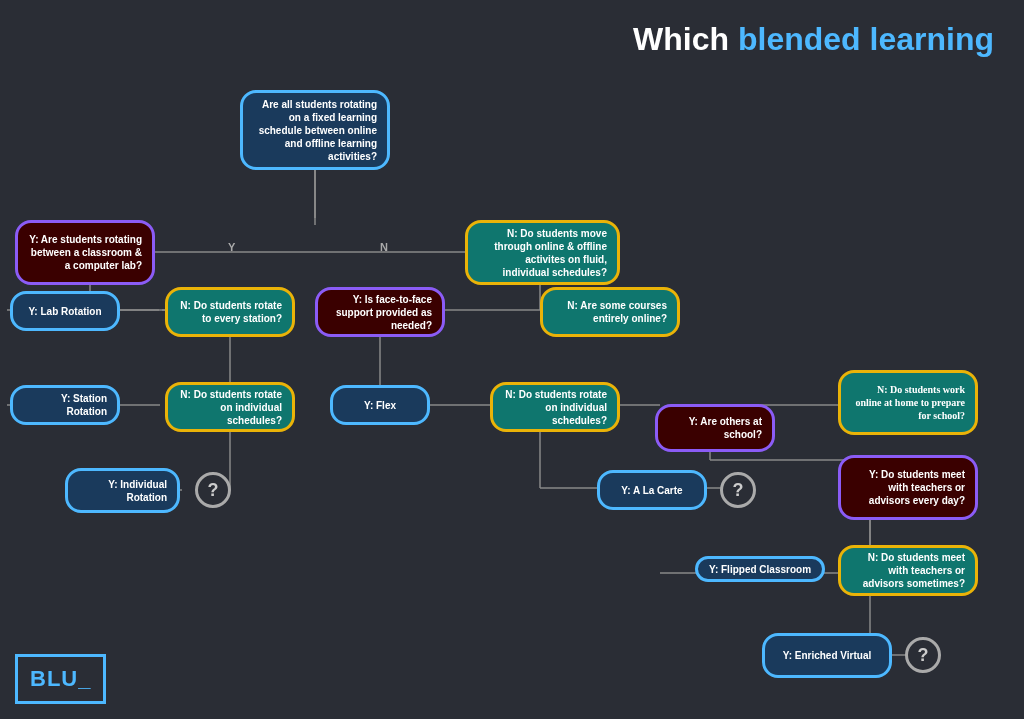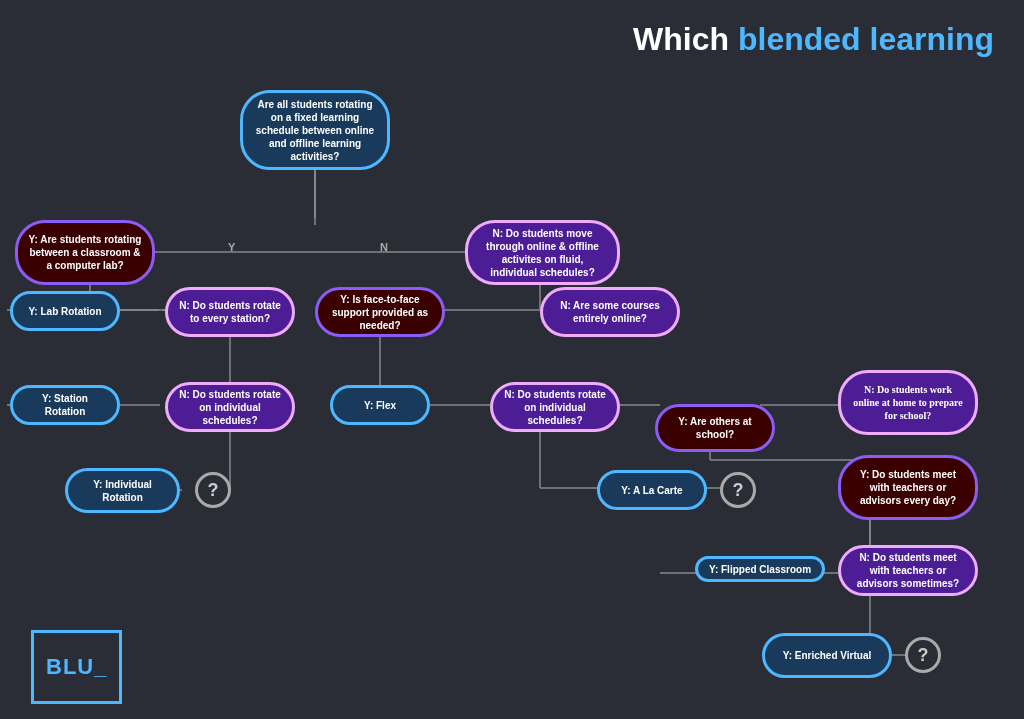--- a/index.html
+++ b/index.html
@@ -28,47 +28,46 @@
 
     
     .logo {
       position: absolute;
       bottom: 15px;
       left: 15px;
       border: 3px solid #4db8ff;
       color: #4db8ff;
       font-size: 22px;
       font-weight: bold;
-      padding: 21px 12px;
+      padding: 9px 12px;
       letter-spacing: 1px;
-      margin-left: 16px;
     }
 
     
     .node {
       position: absolute;
-      border-radius: 30px;
+      border-radius: 16px;
       display: flex;
       align-items: center;
       justify-content: center;
-      text-align: center;
+      text-align: right;
       font-size: 10px;
       font-weight: bold;
       color: white;
       padding: 6px 10px;
       line-height: 1.3;
     }
 
     .node-blue {
       background: #1a3a5c;
       border: 3px solid #4db8ff;
     }
     .node-orange {
-      background: #4c1d95;
-      border: 3px solid #f0abfc;
+      background: #0f766e;
+      border: 3px solid #eab308;
     }
     .node-red {
       background: #3a0000;
       border: 3px solid #8b5cf6;
     }
 
     .question-mark {
       position: absolute;
       width: 36px;
       height: 36px;

